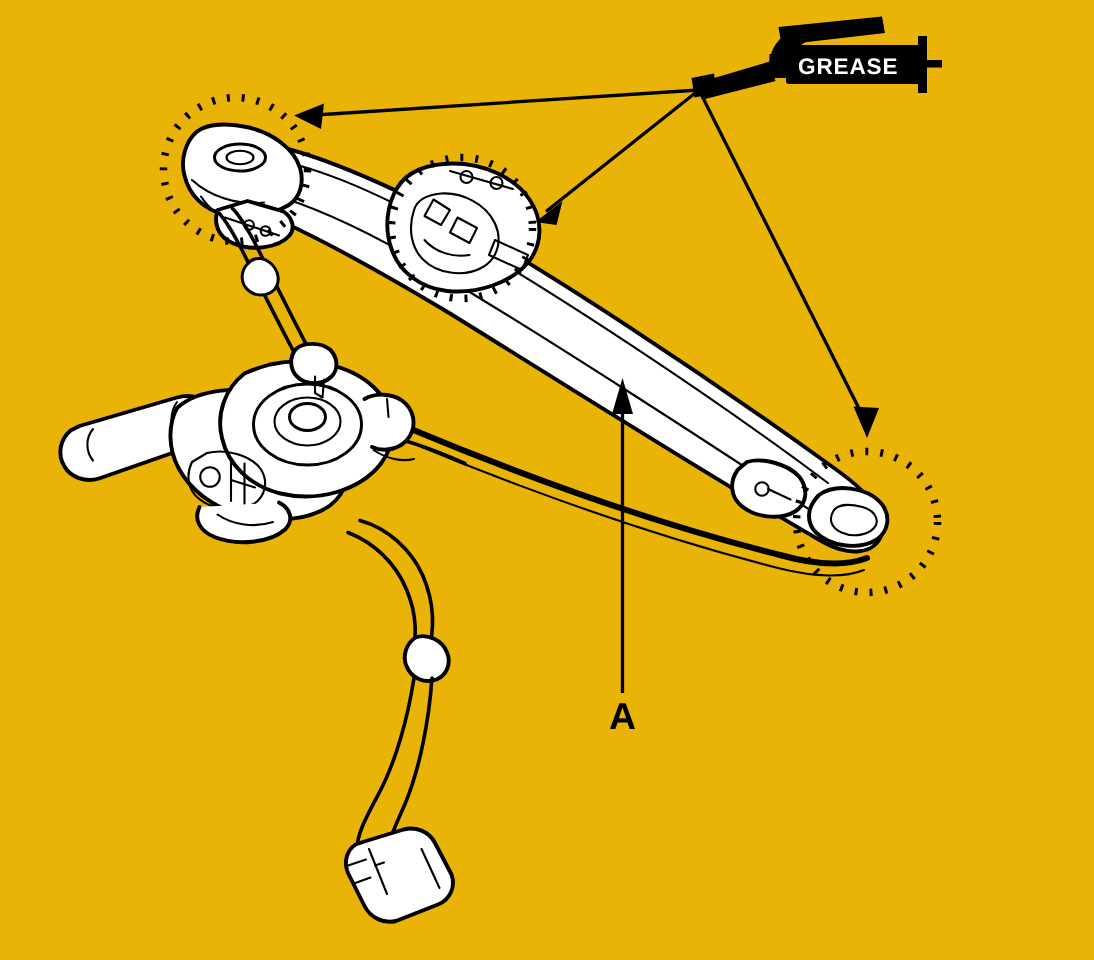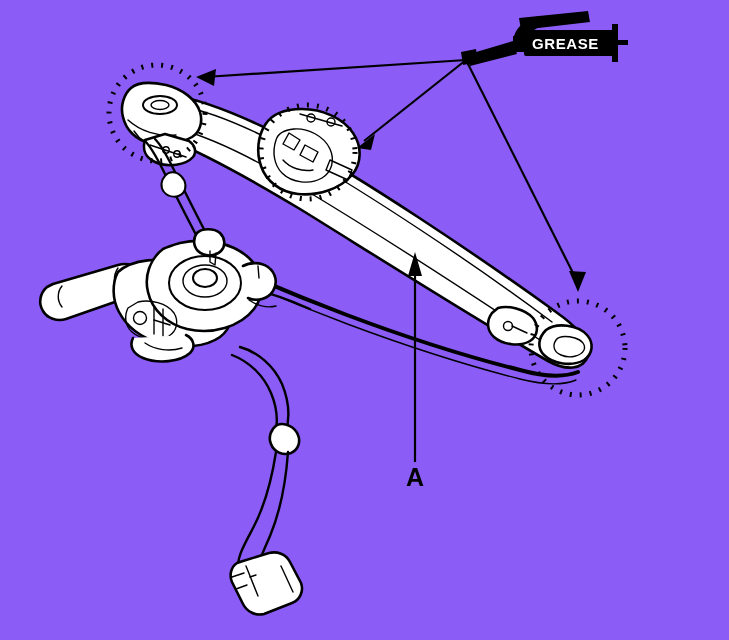--- a/index.html
+++ b/index.html
@@ -11,21 +11,21 @@
   body {
     width: 729px;
     height: 640px;
     overflow: hidden;
     font-family: "Liberation Sans", sans-serif;
   }
   #figure-root {
     position: relative;
     width: 729px;
     height: 640px;
-    background: #8b5cf6;
+    background: #eab308;
   }
   #diagram-svg {
     position: absolute;
     left: 0;
     top: 0;
     width: 729px;
     height: 640px;
     display: block;
   }
   .part-outline {

